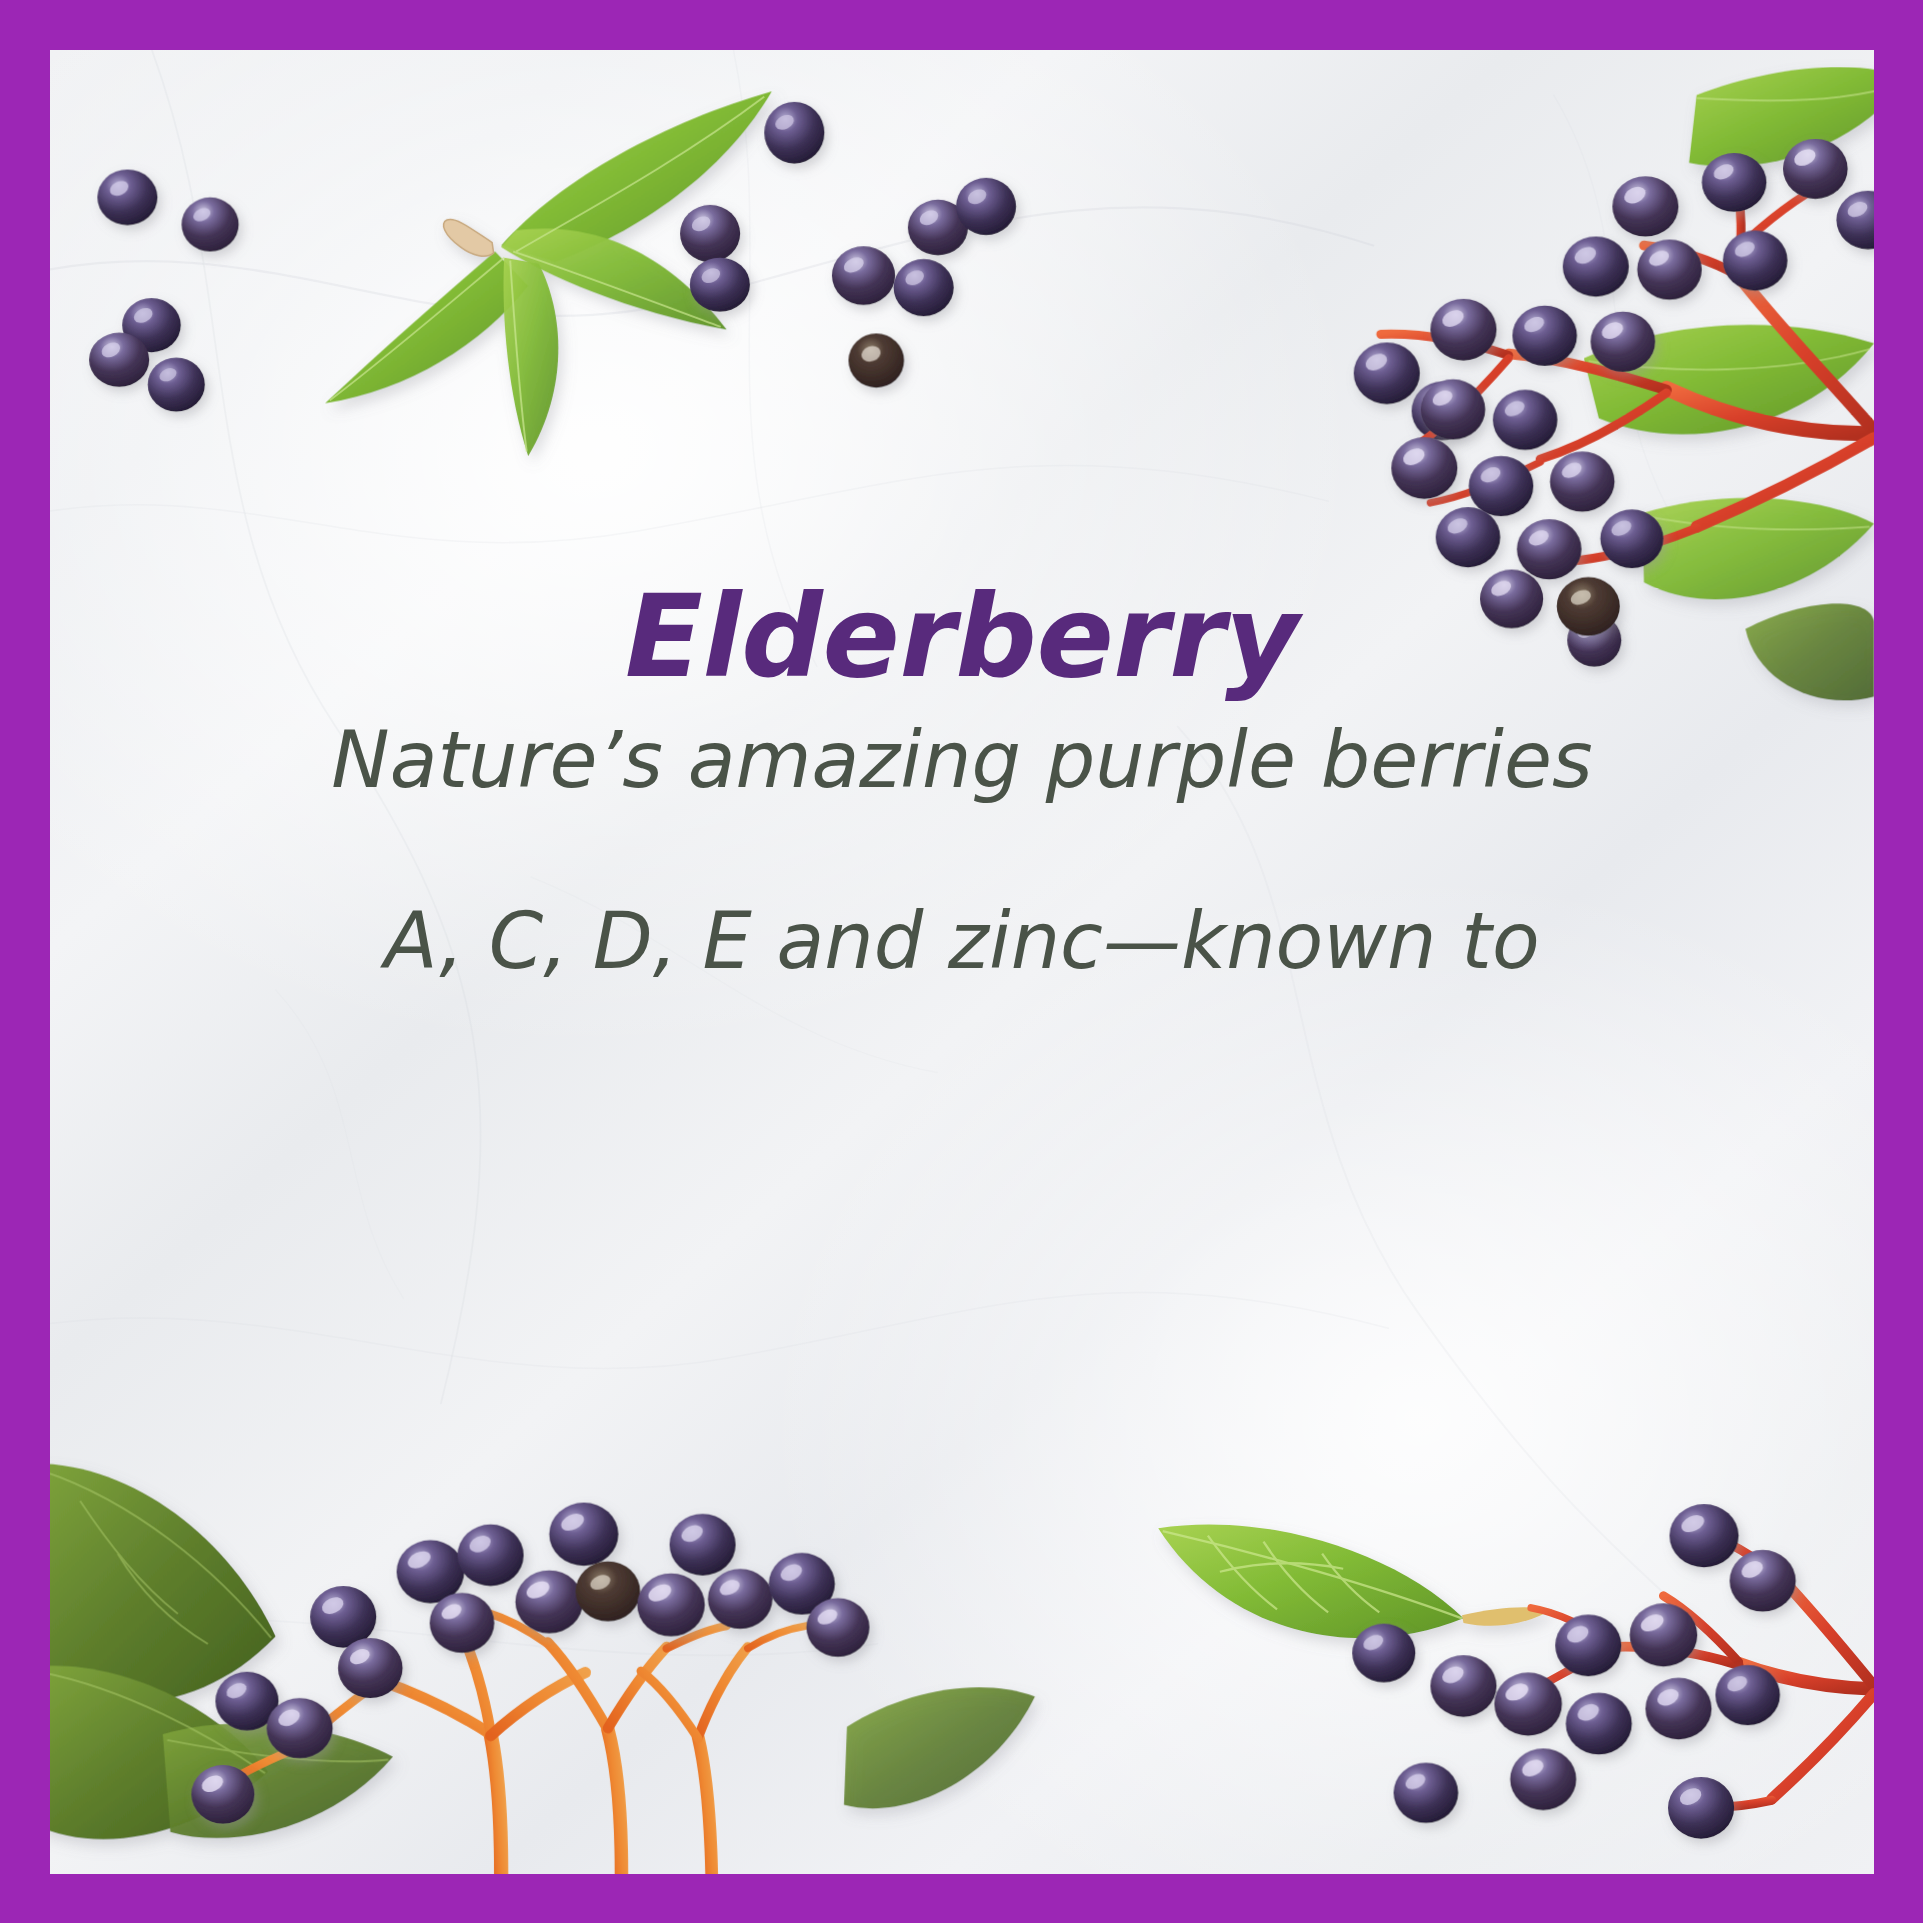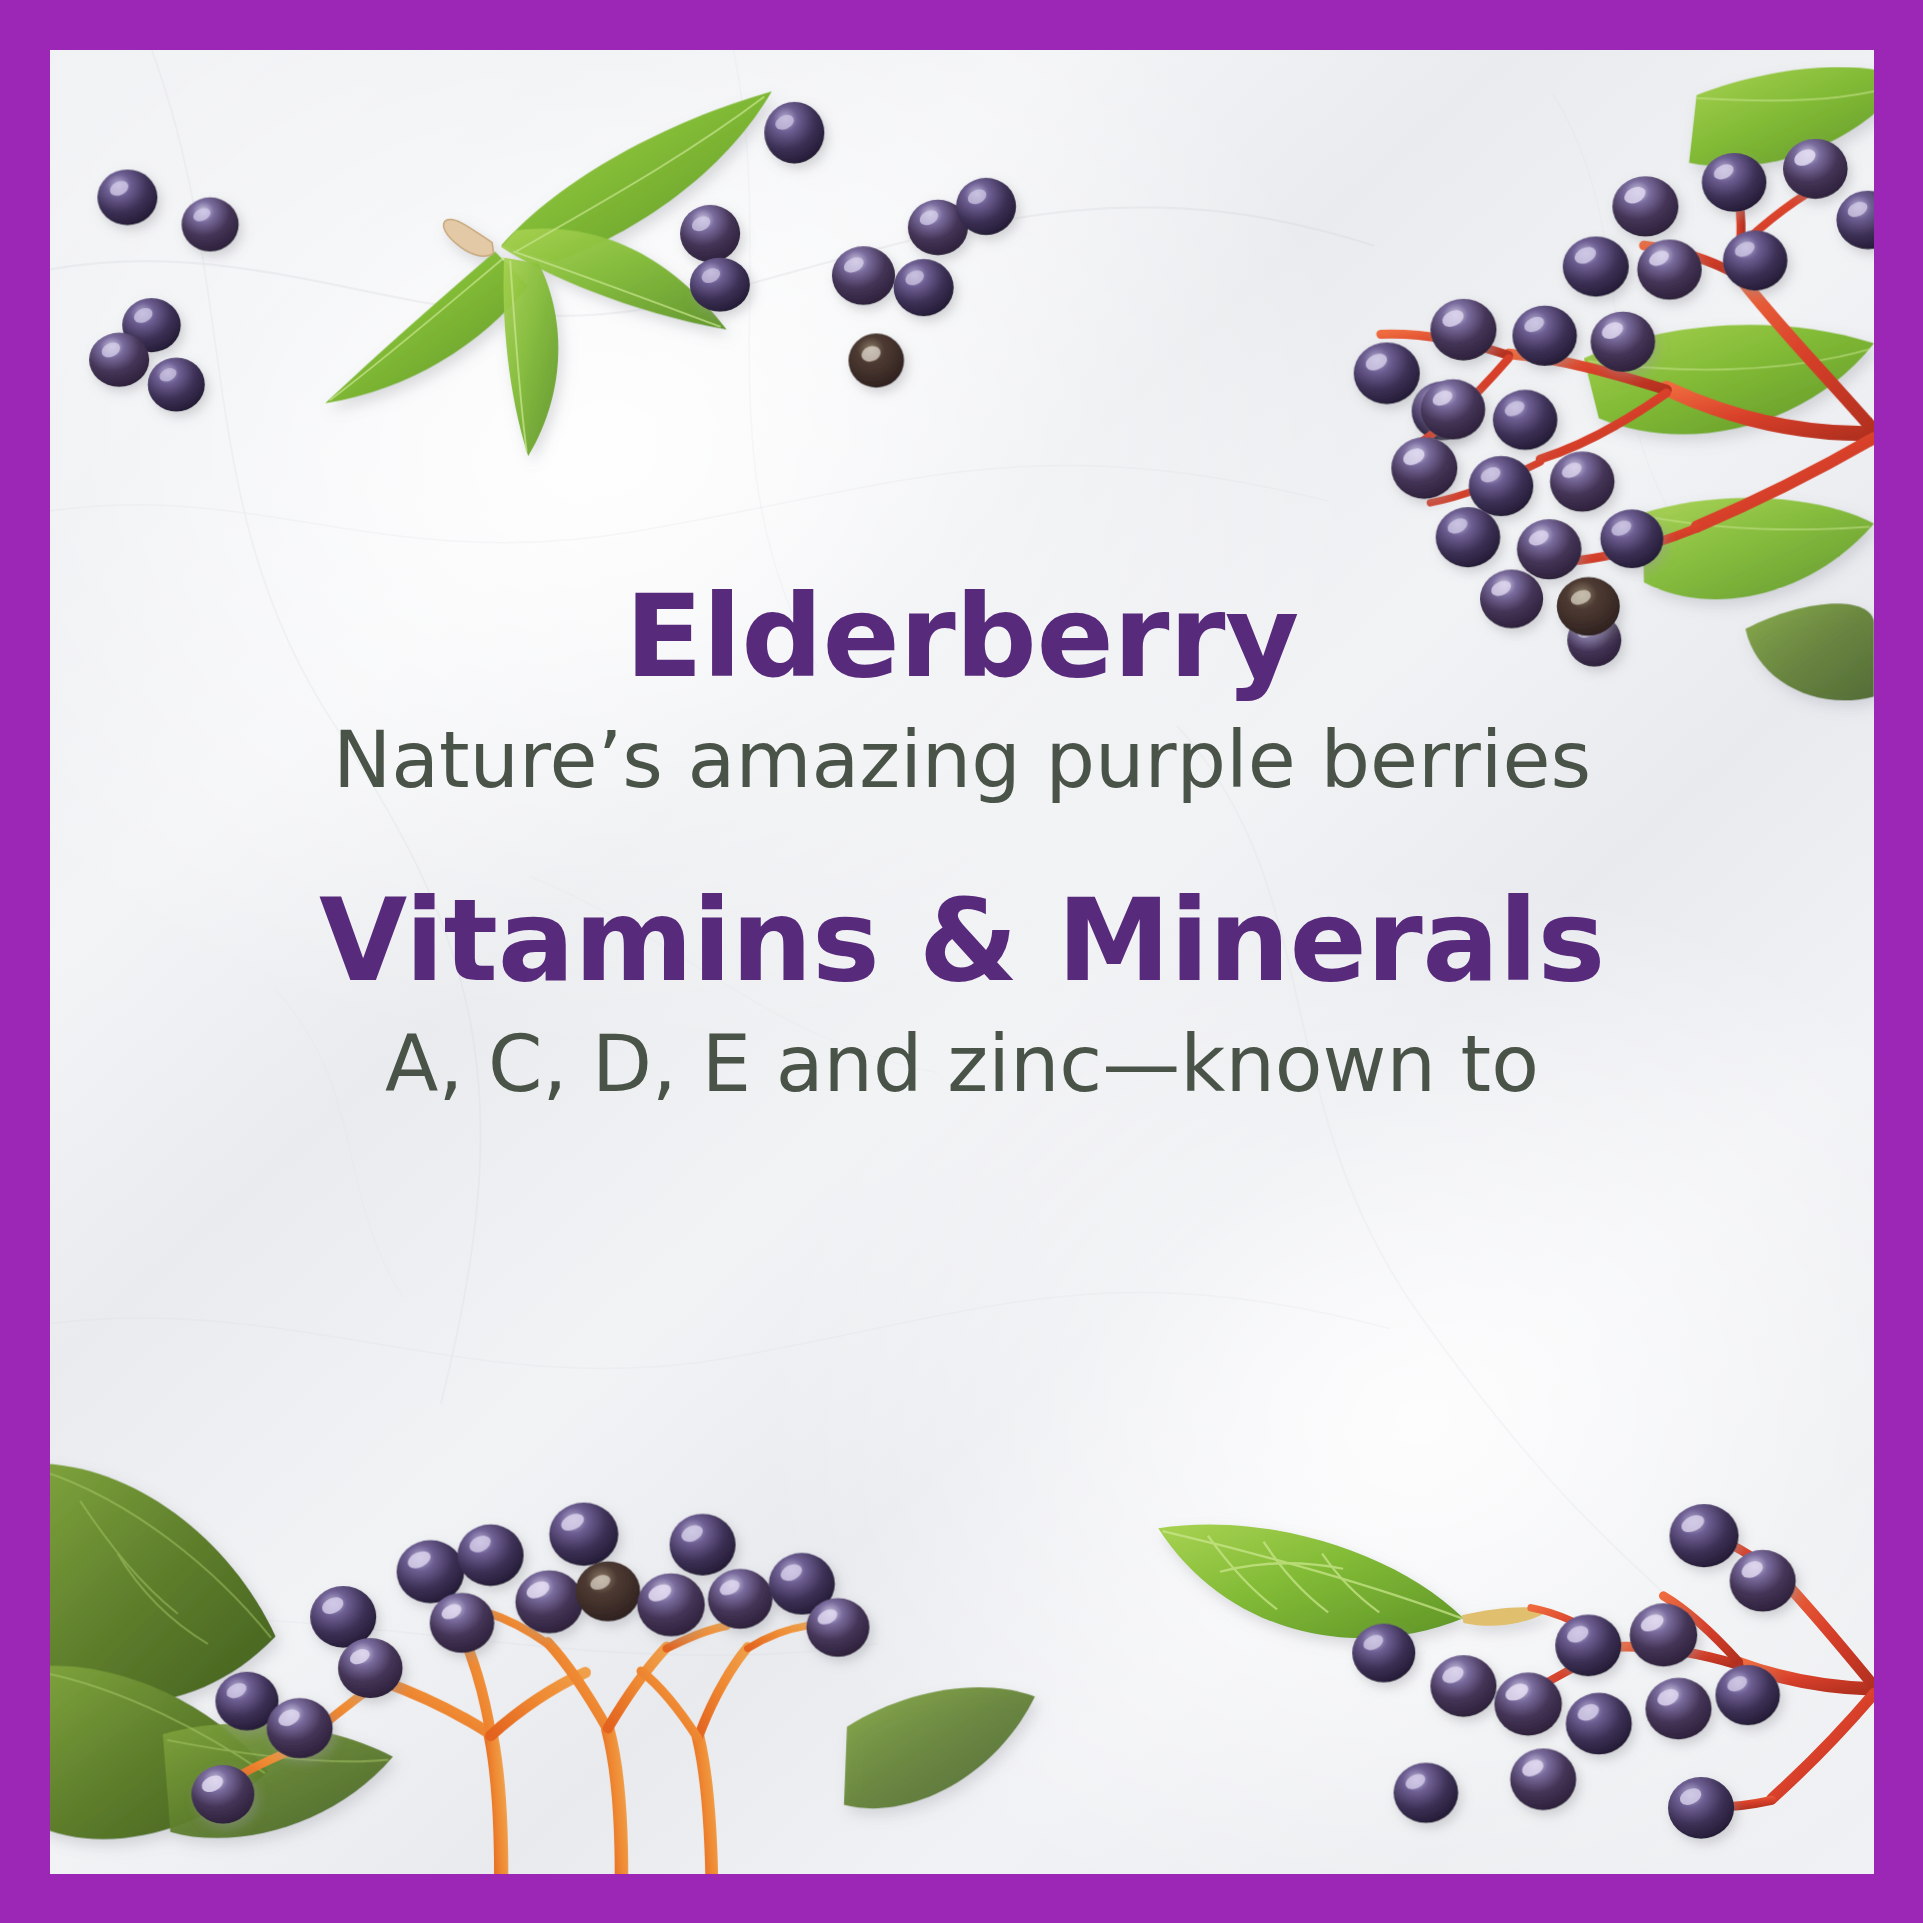--- a/index.html
+++ b/index.html
@@ -27,20 +27,21 @@
     position: relative;
     width: 100%;
     height: 100%;
     overflow: hidden;
     background:
       radial-gradient(ellipse 70% 55% at 30% 22%, rgba(255,255,255,.95) 0%, rgba(255,255,255,0) 60%),
       radial-gradient(ellipse 60% 50% at 75% 75%, rgba(255,255,255,.85) 0%, rgba(255,255,255,0) 60%),
       linear-gradient(138deg,
         #f1f2f4 0%, #eceef1 14%, #f3f4f6 26%, #e9ebee 38%,
         #f2f3f5 52%, #e8eaee 64%, #f1f2f5 76%, #eaecef 88%, #f0f1f4 100%);
+    font-style: italic;
   }
   
   .veins {
     position: absolute;
     inset: 0;
     pointer-events: none;
     opacity: .5;
   }
 
   
@@ -436,21 +437,20 @@
 
     <div class="copy">
       <h1 class="headline headline-1">Elderberry</h1>
 
       <p class="subcopy sub-1">
         <span class="line">Nature’s amazing purple berries</span>
       </p>
 
       <div class="gap"></div>
 
-      <h2 class="headline headline-2">Vitamins &amp; Minerals</h2>
 
       <p class="subcopy sub-2">
         <span class="line">A, C, D, E and zinc—known to</span>
       </p>
     </div>
 
   </div>
 </div>
 
 

